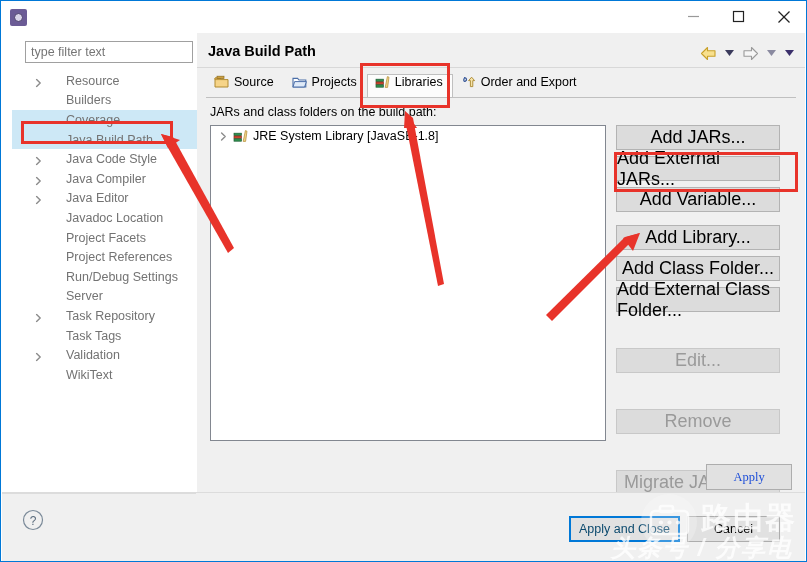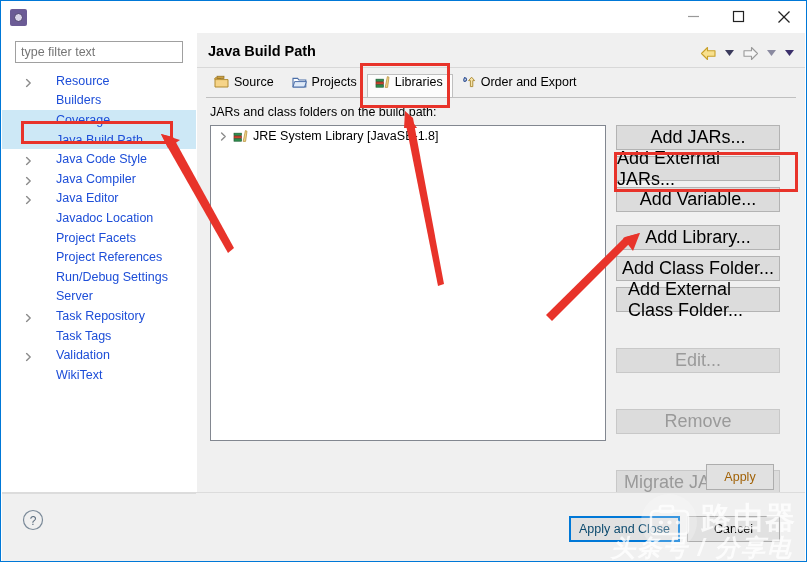--- a/index.html
+++ b/index.html
@@ -42,37 +42,37 @@
   }
   .winbtn {
     width: 45px; height: 31px; display: flex; align-items: center;
     justify-content: center; flex: none;
   }
   .winbtn svg { display: block; }
   #win-controls { position: absolute; right: 0; top: 0; display: flex; }
 
   
   #left-pane {
-    position: absolute; left: 1px; top: 32px; width: 168px; height: 497px;
+    position: absolute; left: 11px; top: 32px; width: 168px; height: 497px;
     background: #ffffff;
   }
   #filter-box {
     position: absolute; left: 13px; top: 8px; width: 168px; height: 22px;
     border: 1px solid #a0a0a0; background: #fff;
     font-size: 12.5px; color: #777; box-sizing: border-box;
     padding: 3px 5px; font-family: "Liberation Sans", sans-serif;
     outline: none;
   }
   #tree {
     position: absolute; left: 0; top: 36px; width: 194px; bottom: 0;
     padding-top: 2px;
   }
   .tree-item {
     height: 19.6px; display: flex; align-items: center;
-    font-size: 12.5px; color: #1d4ed8; padding-left: 36px;
+    font-size: 12.5px; color: #737373; padding-left: 36px;
     position: relative; white-space: nowrap;
   }
   .tree-item.sel { background: #cde8f6; }
   .tree-item .twisty {
     position: absolute; left: 22px; top: 50%; transform: translateY(-50%);
     width: 9px; height: 9px;
   }
   .tree-item .label { margin-left: 18px; }
   .tree-item.noarrow .label { margin-left: 18px; }
 
@@ -138,30 +138,31 @@
     position: absolute; left: 419px; top: 92px; width: 178px;
   }
   .sidebtn {
     width: 164px; height: 25px; margin-bottom: 6px;
     background: #dcdcdc; border: 1px solid #b3b3b3;
     font-size: 18px; color: #000; box-sizing: border-box;
     display: flex; align-items: center; justify-content: center;
     font-family: "Liberation Sans", sans-serif;
   }
   .sidebtn.disabled { color: #9a9a9a; border-color: #c8c8c8; background: #dcdcdc; margin-top: 36px; }
-  .gap-lg { margin-bottom: 25px; padding-left: 11px; }
+  .gap-lg { margin-bottom: 25px; }
   .gap-md { margin-bottom: 13px; }
 
   #apply-btn {
     position: absolute; left: 509px; top: 431px;
-    width: 68px; height: 26px;
+    width: 86px; height: 26px;
     background: #e1e1e1; border: 1px solid #adadad;
-    font-size: 12.5px; color: #a16207;
+    font-size: 12.5px; color: #1d4ed8;
     display: flex; align-items: center; justify-content: center;
     box-sizing: border-box;
+    font-family: Liberation Serif, serif;
   }
 
   
   #bottom-bar {
     position: absolute; left: 1px; right: 1px; top: 491px; height: 70px;
     background: #f0f0f0; border-top: 1px solid #dcdcdc;
   }
   #bottom-sep-left {
     position: absolute; left: 0; top: 0; width: 194px; height: 1px;
     background: #dcdcdc;

